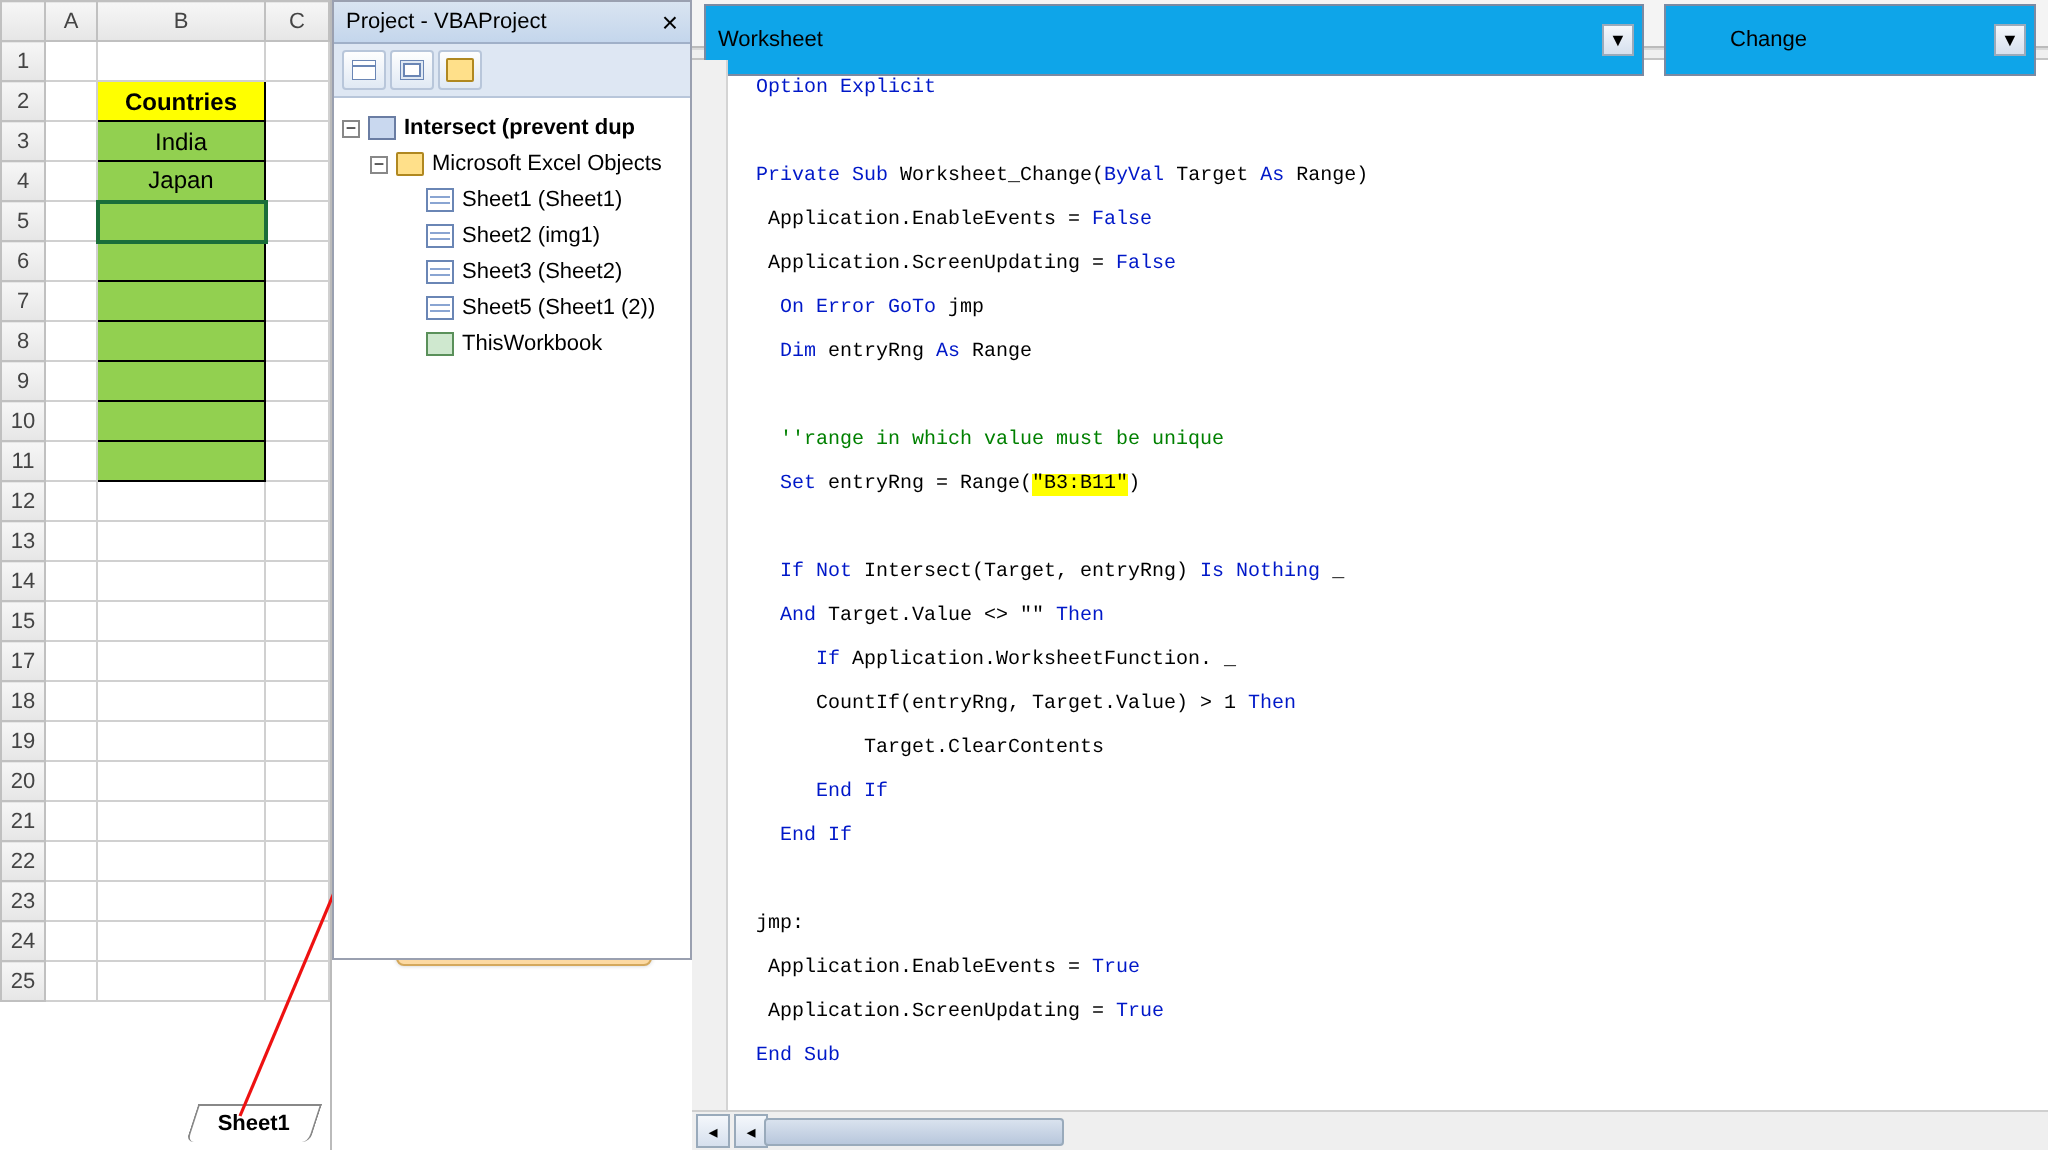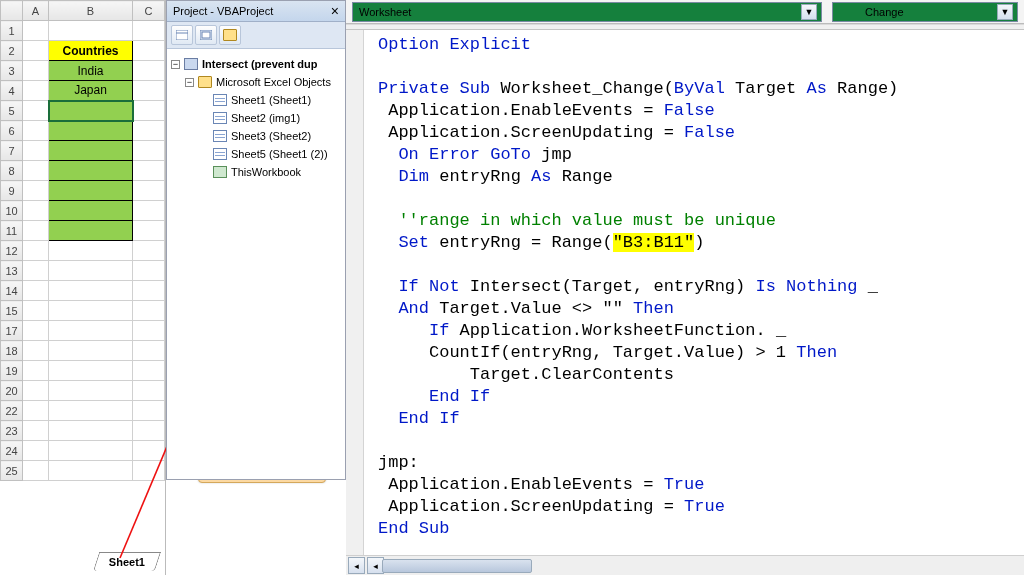--- a/index.html
+++ b/index.html
@@ -179,23 +179,23 @@
   .code-dropdowns {
     height: 24px;
     display: flex;
     gap: 10px;
     padding: 2px 6px;
     background: #f4f4f4;
     border-bottom: 1px solid #bbb;
   }
   .dd {
     flex: 1;
-    background: #15803d;
+    background: #0ea5e9;
     border: 1px solid #7a8aa3;
-    height: 20px;
+    height: 36px;
     display: flex;
     align-items: center;
     justify-content: space-between;
     padding: 0 4px 0 6px;
     font-size: 11px;
     gap: 44px;
   }
   .dd2 { flex: 0 0 186px; padding-left: 32px; }
   .dd .chev {
     width: 16px; height: 16px;
@@ -219,21 +219,21 @@
     border-right: 1px solid #d4d4d4;
   }
   .code-body {
     position: absolute;
     left: 18px;
     right: 0;
     top: 30px;
     bottom: 20px;
     overflow: hidden;
     font-family: "Courier New", monospace;
-    font-size: 17px;
+    font-size: 10px;
     line-height: 22px;
     padding: 4px 0 0 14px;
     white-space: pre;
   }
   .kw { color: #0018c8; }
   .cm { color: #008000; }
   .hl { background: #ffff00; }
   .code-hscroll {
     position: absolute;
     left: 0;
@@ -375,20 +375,26 @@
           <td></td>
         </tr>
     <tr>
           <th class="row-h">19</th>
           <td></td>
           <td></td>
           <td></td>
         </tr>
     <tr>
           <th class="row-h">20</th>
+          <td></td>
+          <td></td>
+          <td></td>
+        </tr>
+    <tr>
+          <th class="row-h">21</th>
           <td></td>
           <td></td>
           <td></td>
         </tr>
     <tr>
           <th class="row-h">22</th>
           <td></td>
           <td></td>
           <td></td>
         </tr>

